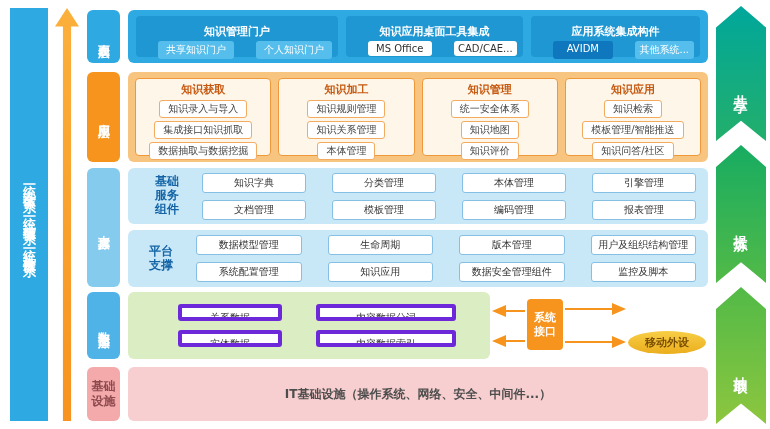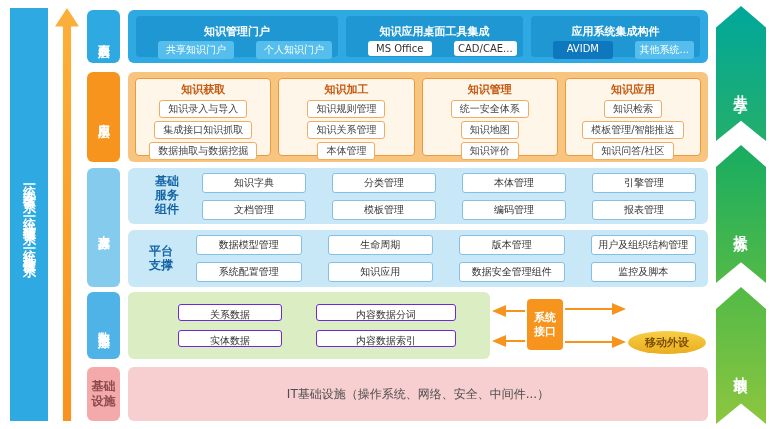--- a/index.html
+++ b/index.html
@@ -61,36 +61,36 @@
   .support-label { color:#1464A5; font-weight:bold; font-size:12px; text-align:center;
                    line-height:1.15; width:50px; flex-shrink:0; }
   .support-grid { flex:1; display:grid; grid-template-columns:repeat(4,1fr); gap:7px 26px; align-items:center; }
   .sup-btn { background:#fff; border:1px solid #85BFE4; border-radius:3px; font-size:10px; color:#333;
              text-align:center; padding:2px 1px; white-space:nowrap; overflow:hidden; }
 
   
   .db { position:absolute; left:128px; top:292px; width:362px; height:67px; background:#DBEDC3;
         border-radius:6px; display:grid; grid-template-columns:1fr 1.35fr; gap:9px 34px;
         padding:12px 34px 12px 50px; }
-  .db-btn { background:#fff; border:1px solid #6d28d9; border-radius:3px; font-size:10px; color:#333;
+  .db-btn { background:#fff; border:4px solid #6d28d9; border-radius:3px; font-size:10px; color:#333;
             text-align:center; padding:3px 2px; white-space:nowrap; overflow:hidden; }
   .sys-if { position:absolute; left:527px; top:299px; width:36px; height:51px; background:#F7941D;
             border-radius:4px; color:#fff; font-size:11px; font-weight:bold; display:flex;
             align-items:center; justify-content:center; text-align:left; line-height:1.25; }
   .ellipse { position:absolute; width:78px; height:23px; border-radius:50%;
              background:linear-gradient(180deg,#F7CE46,#EBAE1E); color:#7A4E00; font-size:11px;
              font-weight:bold; display:flex; align-items:center; justify-content:center; white-space:nowrap; }
   .ellipse-biz    { left:628px; top:297px; }
   .ellipse-mobile { left:628px; top:331px; }
   .connectors { position:absolute; left:0; top:0; pointer-events:none; }
 
   
   .infra { position:absolute; left:128px; top:367px; width:580px; height:54px; background:#F8CFD0;
            border-radius:6px; display:flex; align-items:center; justify-content:center;
-           font-size:12px; font-weight:normal; color:#4D4D4D; }
+           font-size:12px; font-weight:bold; color:#4D4D4D; }
 
   
   .r-arrow { position:absolute; left:716px; width:50px; color:#fff; font-weight:bold; font-size:14px;
              display:flex; align-items:center; justify-content:center; padding-top:26px;
              clip-path:polygon(50% 0, 100% 16%, 100% 100%, 50% 85%, 0 100%, 0 16%); }
   .r-arrow .v-text { letter-spacing:3px; }
   .arrow-share   { top:6px;   height:135px; background:linear-gradient(180deg,#00A79B,#23AF6B); }
   .arrow-refine  { top:145px; height:138px; background:linear-gradient(180deg,#17AC62,#52BA47); }
   .arrow-extract { top:287px; height:137px; background:linear-gradient(180deg,#52BA47,#8DC63F); }
 </style>

